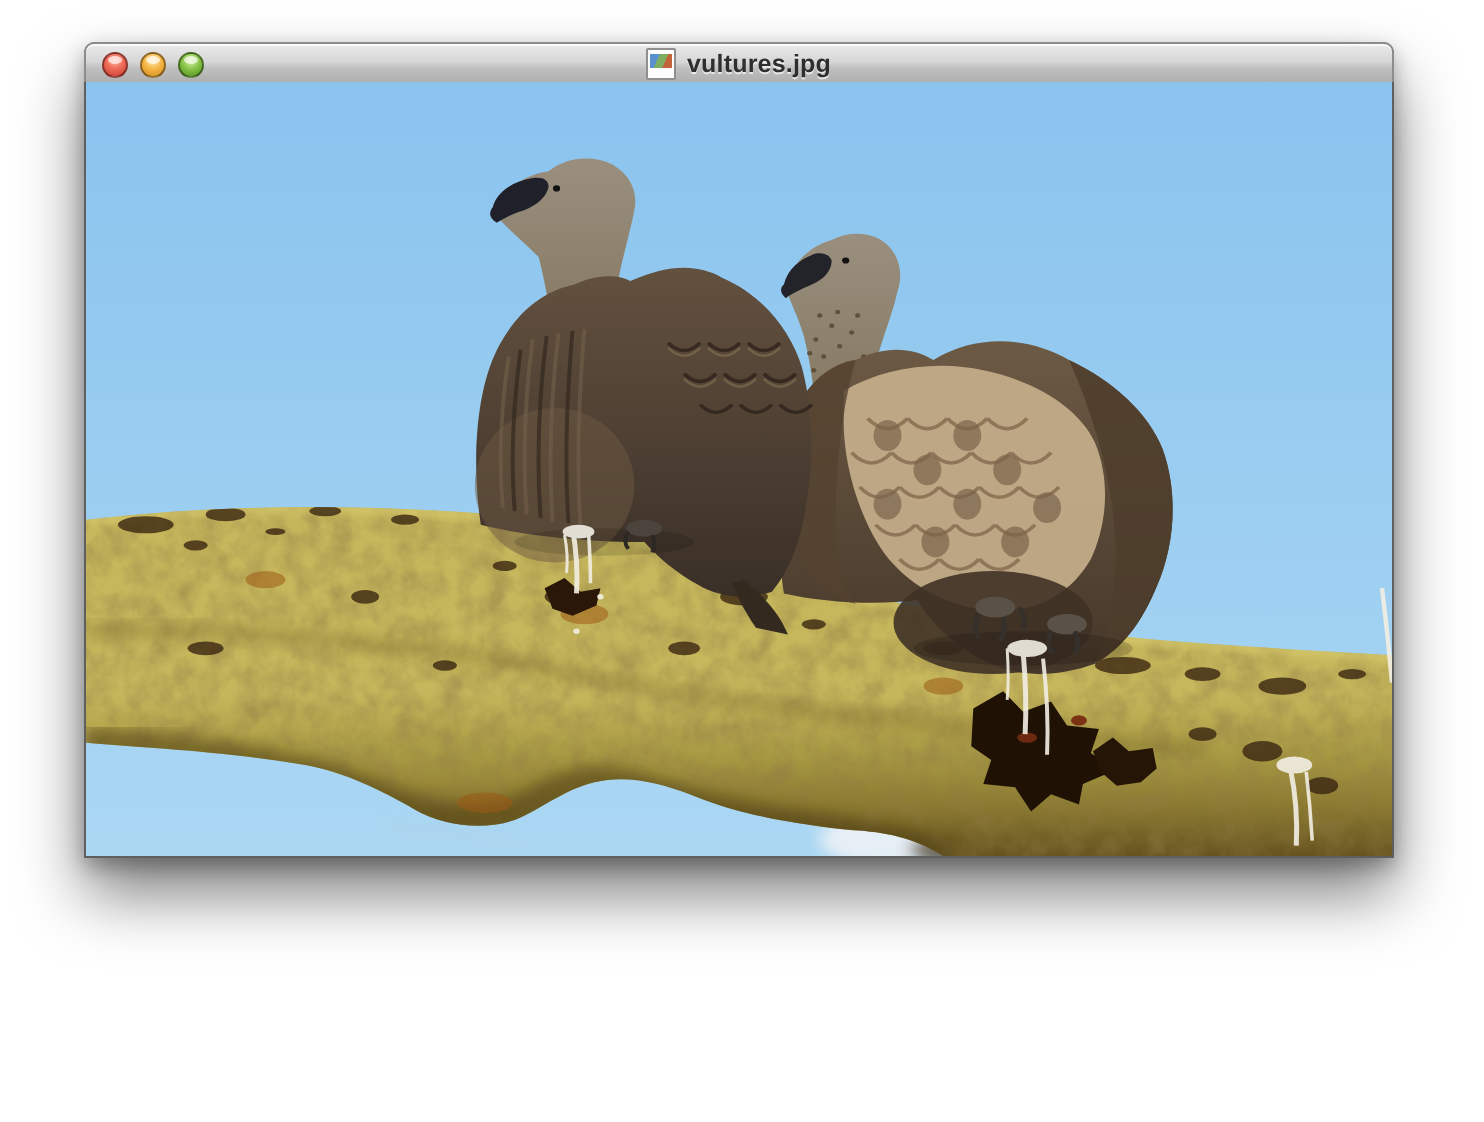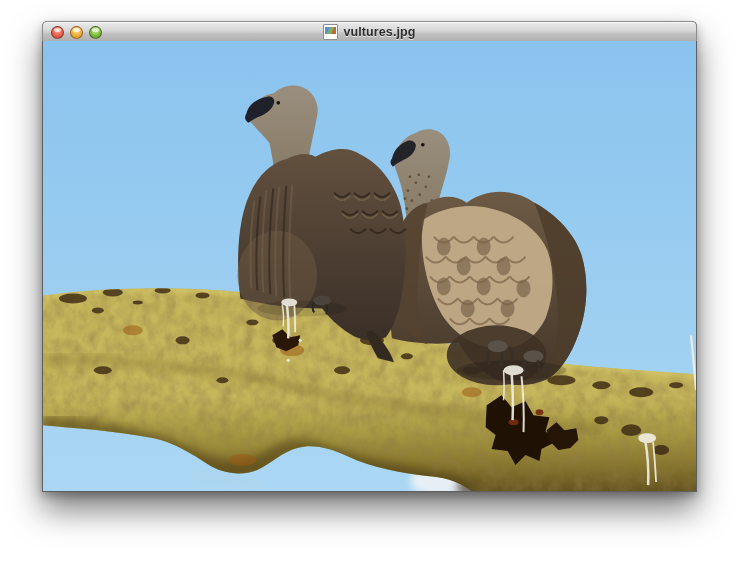--- a/index.html
+++ b/index.html
@@ -1,18 +1,18 @@
 <!DOCTYPE html>
 <html><head>
 <meta charset="utf-8">
 <style>
   html,body{margin:0;padding:0;background:#ffffff;}
   .stage{position:relative;width:742px;height:561px;background:#ffffff;overflow:hidden;
          font-family:"Liberation Sans", sans-serif;}
-  .window{position:absolute;left:42px;top:21px;width:655px;height:471px;
+  .window{position:absolute;left:42px;top:21px;width:655px;height:408px;
           border-radius:6px 6px 0 0;
           box-shadow:0 18px 32px rgba(0,0,0,0.50), 0 4px 10px rgba(0,0,0,0.28);
           background:#000;}
   .titlebar{position:relative;height:20px;border-radius:5px 5px 0 0;
             background:linear-gradient(#ebebeb, #d6d6d6 45%, #c0c0c0 60%, #adadad 100%);
             border:1px solid #8c8c8c;border-bottom:1px solid #636363;
             box-shadow:inset 0 1px 0 rgba(255,255,255,0.75);
             display:flex;align-items:center;}
   .lights{position:absolute;left:8px;top:4px;display:flex;gap:6px;}
   .light{width:13px;height:13px;border-radius:50%;border:1px solid rgba(0,0,0,0.4);

